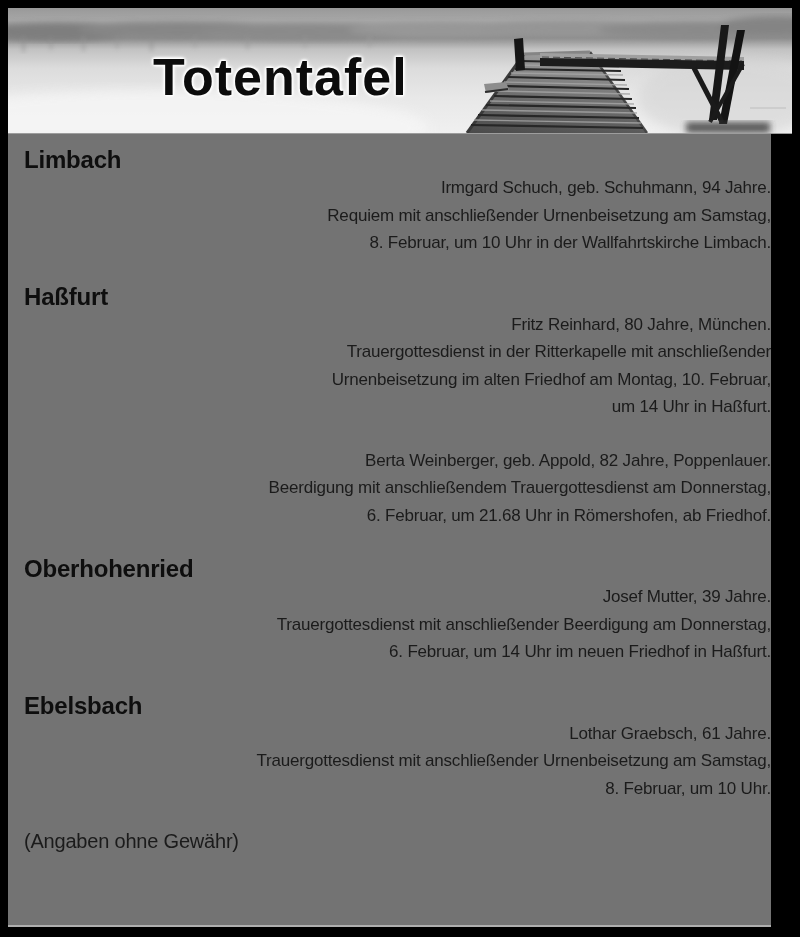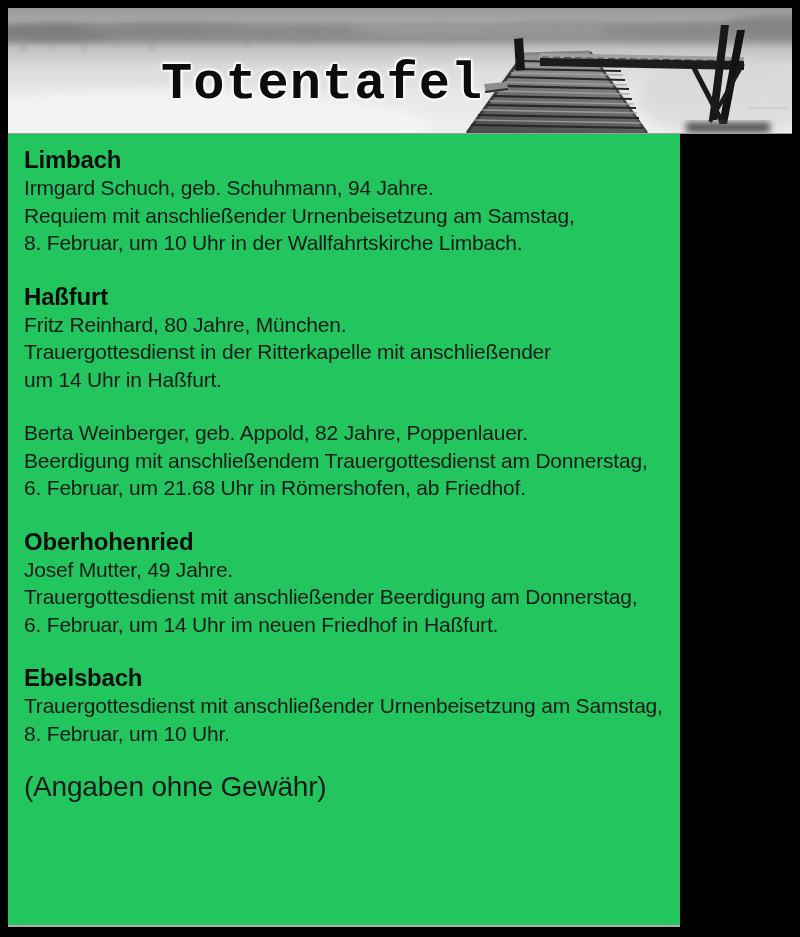--- a/index.html
+++ b/index.html
@@ -16,60 +16,60 @@
     position: absolute;
     left: 8px; top: 8px;
     width: 784px; height: 125px;
     overflow: hidden;
     border-bottom: 1px solid #9d9d9d;
   }
   .photo svg { display: block; width: 784px; height: 125px; }
   .title {
     position: absolute;
     left: 145px; top: 43px;
-    margin: 8px;
+    margin: 0;
     font-size: 52px;
     line-height: 52px;
     font-weight: bold;
     letter-spacing: 1px;
     color: #0c0c0c;
     text-shadow:
       0 0 3px #ffffff, 0 0 3px #ffffff, 0 0 4px #ffffff,
       0 0 5px #ffffff, 1px 1px 2px #ffffff, -1px -1px 2px #ffffff;
     white-space: nowrap;
-    font-family: Liberation Mono, monospace;
   }
   
   .content {
     position: absolute;
     left: 8px; top: 134px;
-    width: 672px; height: 793px;
+    width: 763px; height: 793px;
     box-sizing: border-box;
-    background: #22c55e;
+    background: #737373;
     padding: 12px 0 0 16px;
     border-bottom: 2px solid #aeaeae;
     color: #1b1b1b;
   }
   .entry { margin: 0 0 26px 0; }
   .entry h2 {
     margin: 0;
     font-size: 24px;
     line-height: 28px;
     font-weight: bold;
     color: #0e0e0e;
     letter-spacing: -0.2px;
   }
   .line {
-    font-size: 21px;
+    font-size: 17px;
     line-height: 27.5px;
     letter-spacing: -0.2px;
     white-space: nowrap;
+    text-align: right;
   }
   .disclaimer {
-    font-size: 28px;
+    font-size: 20px;
     line-height: 27px;
     letter-spacing: -0.2px;
     color: #1b1b1b;
   }
 </style>
 </head>
 <body>
 
 <div id="app">
 
@@ -171,38 +171,40 @@
       <h2>Limbach</h2>
       <div class="line">Irmgard Schuch, geb. Schuhmann, 94 Jahre.</div>
       <div class="line">Requiem mit anschließender Urnenbeisetzung am Samstag,</div>
       <div class="line">8. Februar, um 10 Uhr in der Wallfahrtskirche Limbach.</div>
     </section>
 
     <section class="entry">
       <h2>Haßfurt</h2>
       <div class="line">Fritz Reinhard, 80 Jahre, München.</div>
       <div class="line">Trauergottesdienst in der Ritterkapelle mit anschließender</div>
+      <div class="line">Urnenbeisetzung im alten Friedhof am Montag, 10. Februar,</div>
       <div class="line">um 14 Uhr in Haßfurt.</div>
     </section>
 
     <section class="entry">
       <div class="line">Berta Weinberger, geb. Appold, 82 Jahre, Poppenlauer.</div>
       <div class="line">Beerdigung mit anschließendem Trauergottesdienst am Donnerstag,</div>
       <div class="line">6. Februar, um 21.68 Uhr in Römershofen, ab Friedhof.</div>
     </section>
 
     <section class="entry">
       <h2>Oberhohenried</h2>
-      <div class="line">Josef Mutter, 49 Jahre.</div>
+      <div class="line">Josef Mutter, 39 Jahre.</div>
       <div class="line">Trauergottesdienst mit anschließender Beerdigung am Donnerstag,</div>
       <div class="line">6. Februar, um 14 Uhr im neuen Friedhof in Haßfurt.</div>
     </section>
 
     <section class="entry">
       <h2>Ebelsbach</h2>
+      <div class="line">Lothar Graebsch, 61 Jahre.</div>
       <div class="line">Trauergottesdienst mit anschließender Urnenbeisetzung am Samstag,</div>
       <div class="line">8. Februar, um 10 Uhr.</div>
     </section>
 
     <div class="disclaimer">(Angaben ohne Gewähr)</div>
 
   </div>
 </div>
 
 </body></html>

